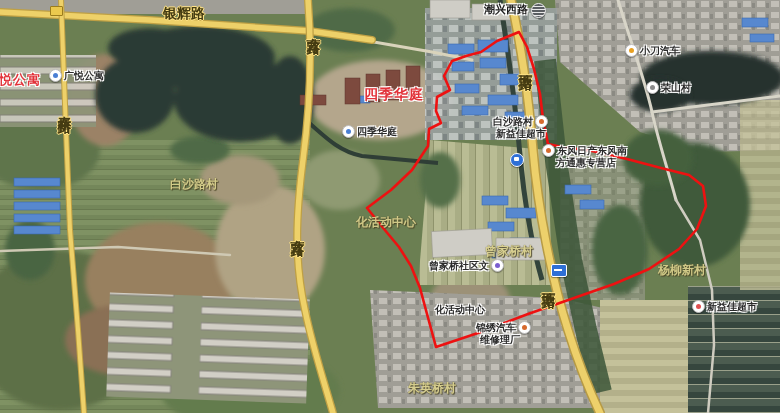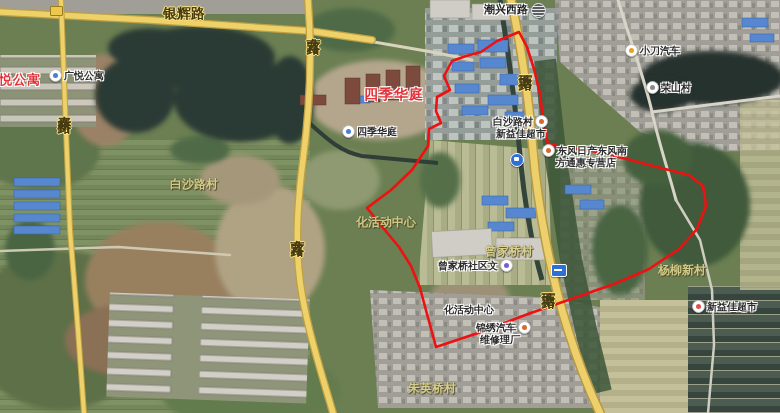--- a/index.html
+++ b/index.html
@@ -266,21 +266,21 @@
 
     <div class="lbl poi" style="left:646px;top:81px;">
       <span class="row">
           <span class="picon">
             <span class="dot" style="background:#8a8a8a;"></span>
           </span>
       <span class="halo">荣山村</span>
         </span>
     </div>
 
-    <div class="lbl poi" style="left:438px;top:259px;">
+    <div class="lbl poi" style="left:429px;top:259px;">
       <span class="row">
           <span class="halo">曾家桥社区文</span>
       <span class="picon">
             <span class="dot" style="background:#7b5fd0;"></span>
           </span>
         </span>
       <span class="row" style="margin-left:6px;margin-top:32px;">
           <span class="halo">化活动中心</span>
         </span>
     </div>

